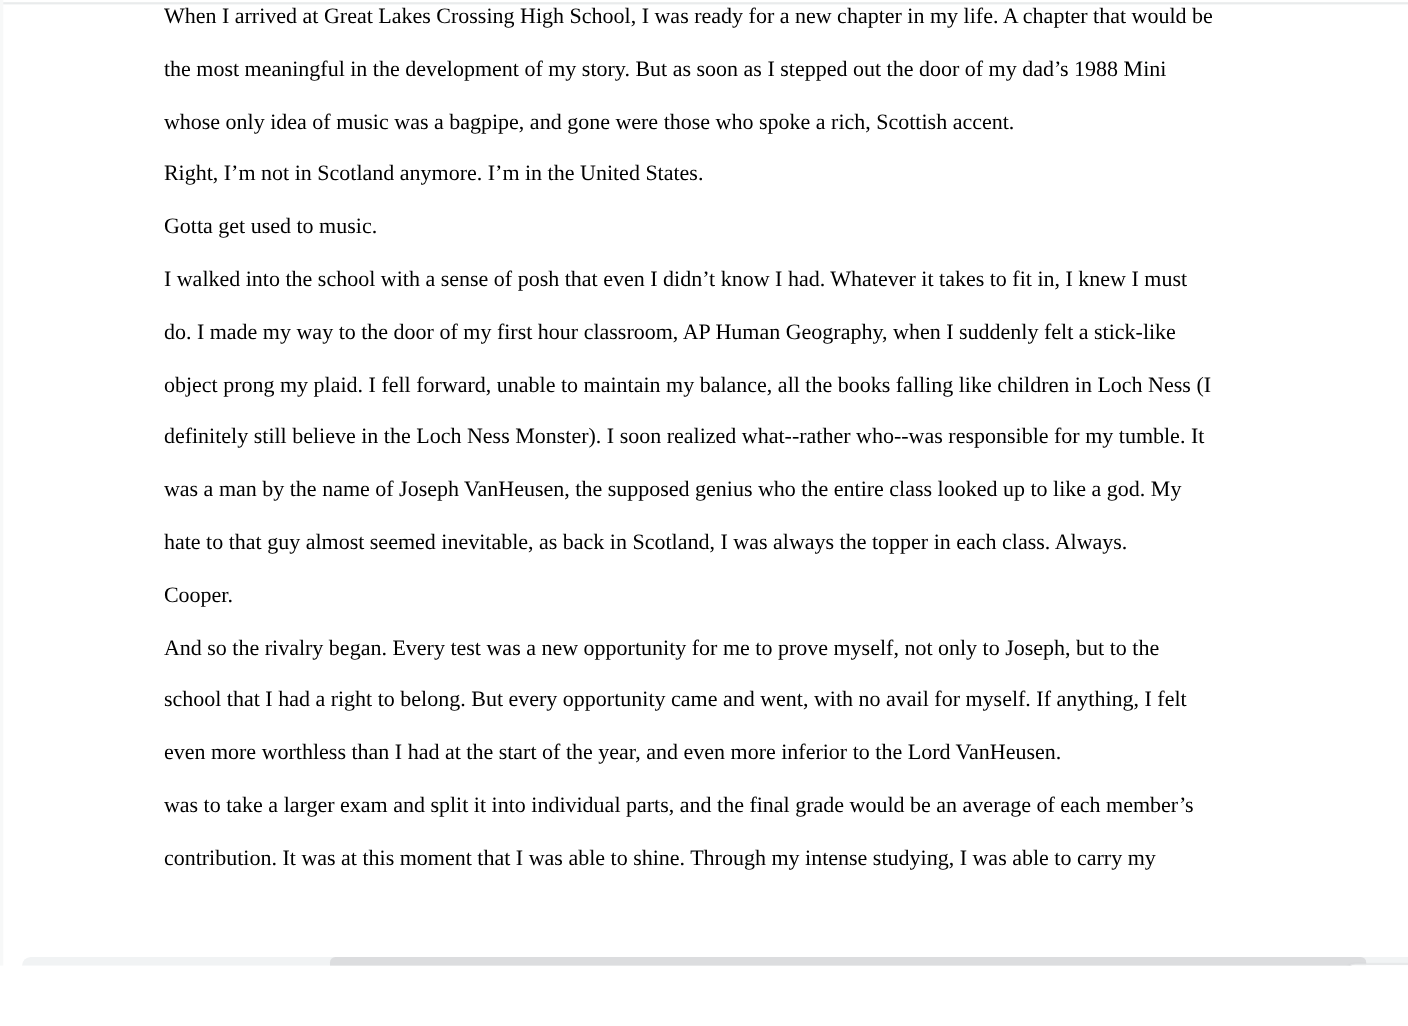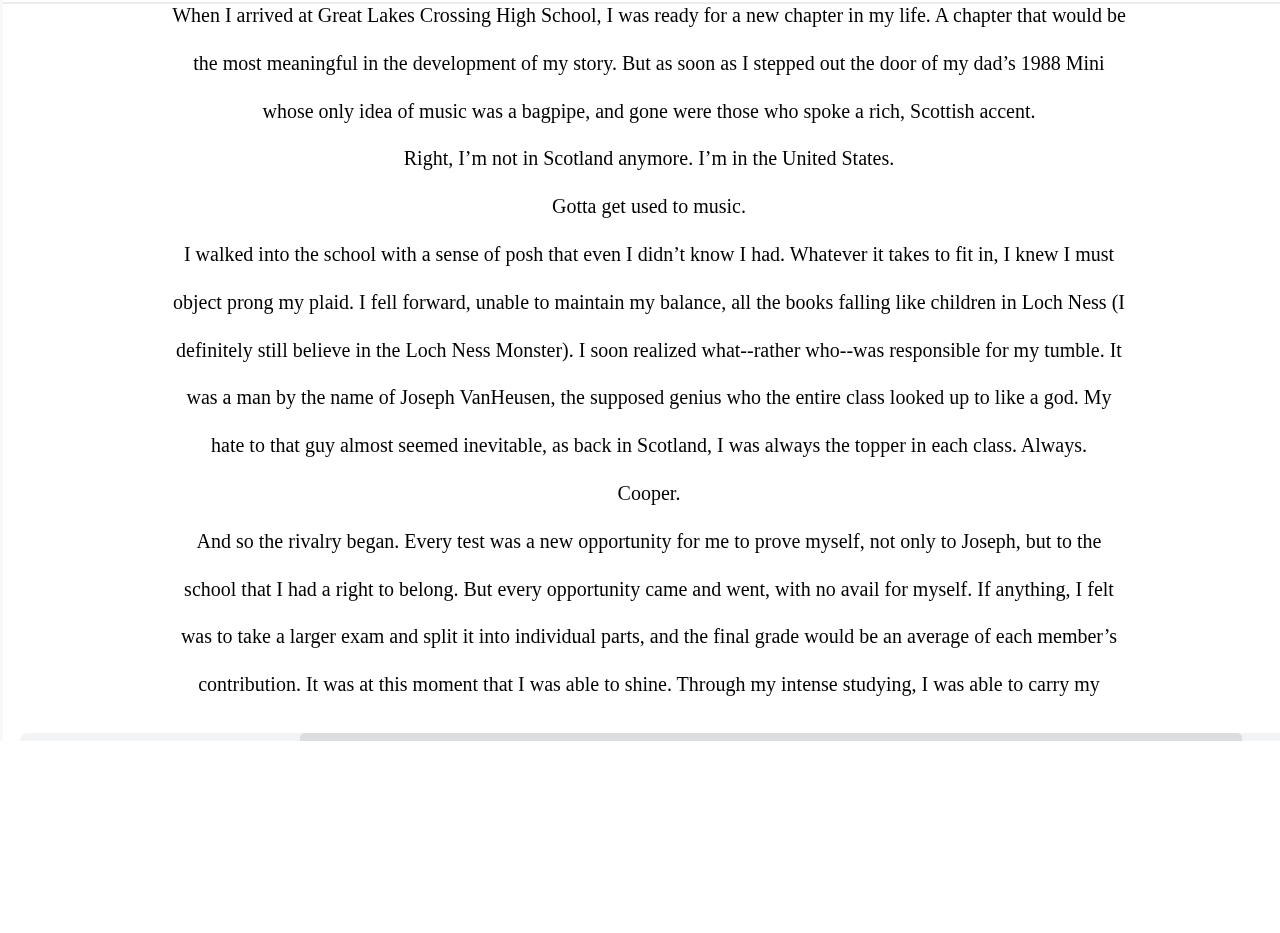--- a/index.html
+++ b/index.html
@@ -7,24 +7,23 @@
     padding: 0;
     width: 1280px;
     height: 933px;
     overflow: hidden;
     background: #ffffff;
     font-family: "Liberation Serif", "DejaVu Serif", serif;
   }
   .viewport {
     position: relative;
     width: 1280px;
-    height: 741px;
+    height: 878px;
     background: #ffffff;
     overflow: hidden;
-    text-align: center;
   }
   .top-hairline {
     position: absolute;
     top: 2px; left: 0; right: 0;
     height: 2px;
     background: #e9ebec;
   }
   .left-sliver {
     position: absolute;
     top: 0; left: 0; bottom: 0;
@@ -92,27 +91,29 @@
   <div class="top-hairline"></div>
   <div class="left-sliver"></div>
 
   <div class="doc-text" style="color: rgb(0, 0, 0);">
       <div class="line">When I arrived at Great Lakes Crossing High School, I was ready for a new chapter in my life. A chapter that would be</div>
       <div class="line">the most meaningful in the development of my story. But as soon as I stepped out the door of my dad’s 1988 Mini</div>
       <div class="line">whose only idea of music was a bagpipe, and gone were those who spoke a rich, Scottish accent.</div>
       <div class="line">Right, I’m not in Scotland anymore. I’m in the United States.</div>
       <div class="line">Gotta get used to music.</div>
       <div class="line">I walked into the school with a sense of posh that even I didn’t know I had. Whatever it takes to fit in, I knew I must</div>
+      <div class="line">do. I made my way to the door of my first hour classroom, AP Human Geography, when I suddenly felt a stick-like</div>
       <div class="line">object prong my plaid. I fell forward, unable to maintain my balance, all the books falling like children in Loch Ness (I</div>
       <div class="line">definitely still believe in the Loch Ness Monster). I soon realized what--rather who--was responsible for my tumble. It</div>
       <div class="line">was a man by the name of Joseph VanHeusen, the supposed genius who the entire class looked up to like a god. My</div>
       <div class="line">hate to that guy almost seemed inevitable, as back in Scotland, I was always the topper in each class. Always.</div>
       <div class="line">Cooper.</div>
       <div class="line">And so the rivalry began. Every test was a new opportunity for me to prove myself, not only to Joseph, but to the</div>
       <div class="line">school that I had a right to belong. But every opportunity came and went, with no avail for myself. If anything, I felt</div>
+      <div class="line">even more worthless than I had at the start of the year, and even more inferior to the Lord VanHeusen.</div>
       <div class="line">was to take a larger exam and split it into individual parts, and the final grade would be an average of each member’s</div>
       <div class="line">contribution. It was at this moment that I was able to shine. Through my intense studying, I was able to carry my</div>
     </div>
 
   <div class="hscrollbar-track" style="background: rgb(241, 243, 244);"></div>
   <div class="hscrollbar-thumb" style="background: rgb(220, 221, 223);"></div>
 
   <div class="assistant-card" style="background: rgb(255, 255, 255); border-color: rgb(226, 227, 229);">
     <button class="assistant-button">
       <span>

